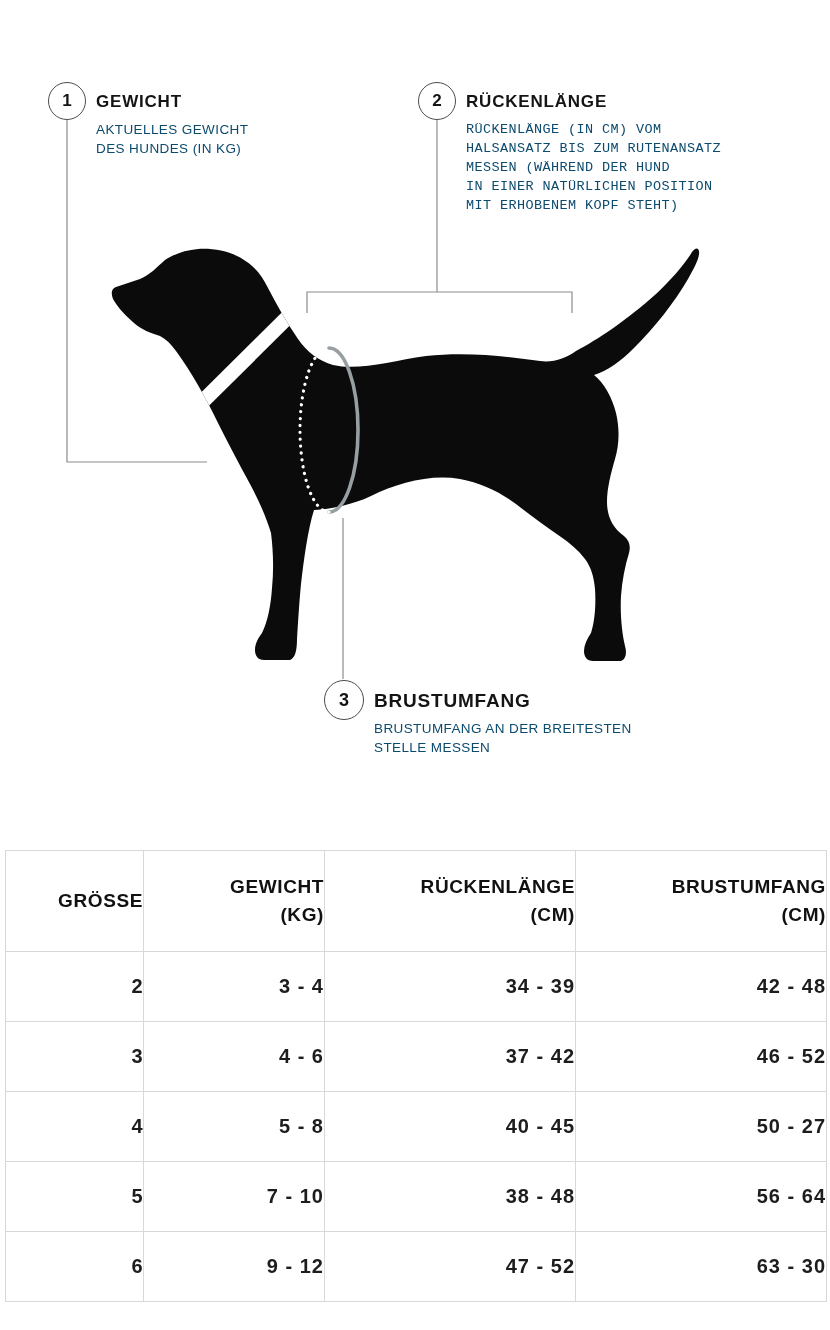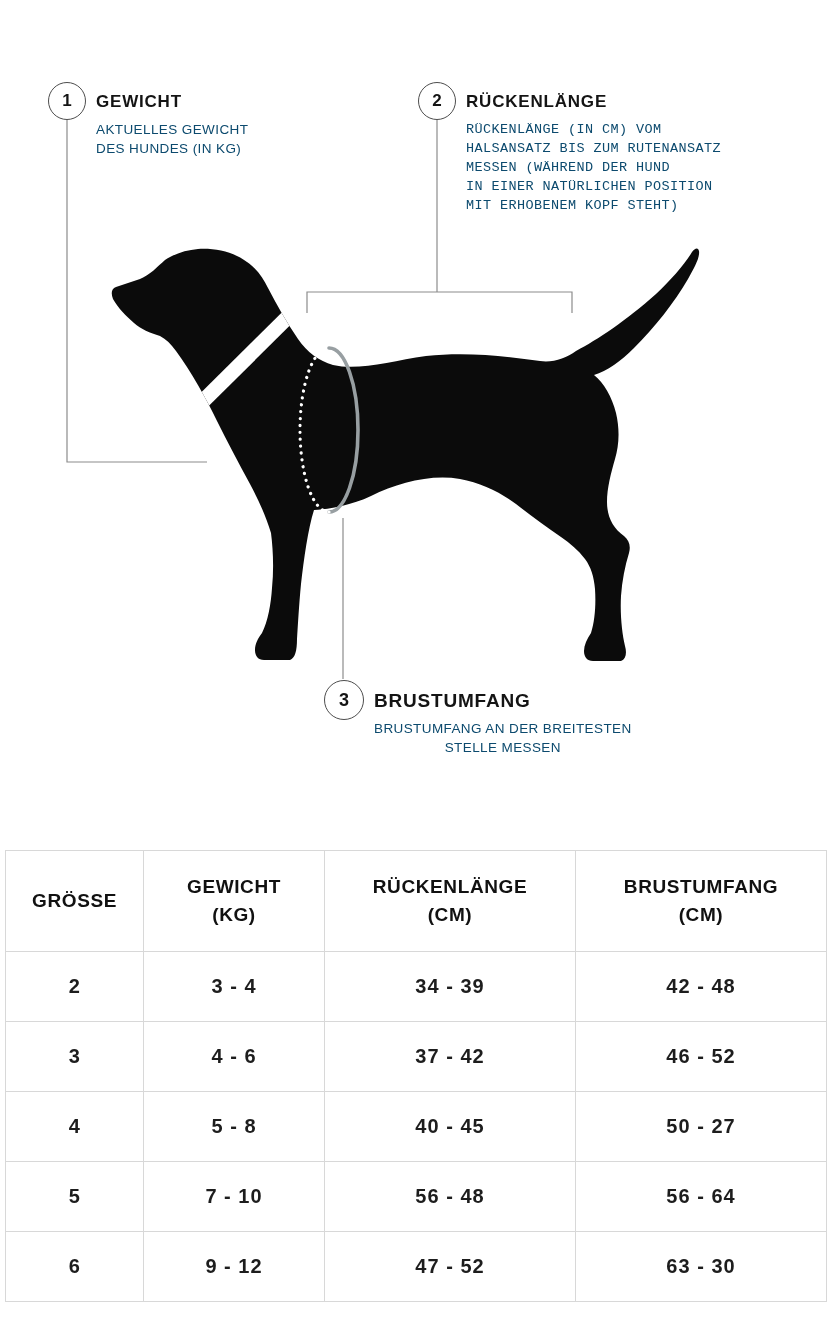--- a/index.html
+++ b/index.html
@@ -27,21 +27,21 @@
   .t17{font-size:17px;}
   .t19{font-size:19px;}
   .callout-desc{
     position:absolute;font-size:13.5px;line-height:19px;color:#0c4a6e;
     letter-spacing:.4px;white-space:pre-line;
   }
 
   
   table.size-table{
     position:absolute;left:5px;top:850px;width:821px;height:445px;
-    border-collapse:collapse;table-layout:fixed;text-align:center;
+    border-collapse:collapse;table-layout:fixed;text-align:right;
   }
   table.size-table col.c1{width:138px;}
   table.size-table col.c2{width:181px;}
   table.size-table col.c3{width:251px;}
   table.size-table col.c4{width:251px;}
   table.size-table th, table.size-table td{
     border:1px solid #d8d8d8;vertical-align:middle;padding:0;
   }
   table.size-table th{
     height:100px;font-size:19px;font-weight:700;line-height:28px;
@@ -96,21 +96,21 @@
   <div class="callout-desc" style="left:466px;top:120px;font-family:Liberation Mono, monospace;">RÜCKENLÄNGE (IN CM) VOM
 HALSANSATZ BIS ZUM RUTENANSATZ
 MESSEN (WÄHREND DER HUND
 IN EINER NATÜRLICHEN POSITION
 MIT ERHOBENEM KOPF STEHT)</div>
 
   <div class="marker big" style="left:324px;top:680px;">
     <span>3</span>
   </div>
   <div class="callout-title t19" style="left:374px;top:690px;">BRUSTUMFANG</div>
-  <div class="callout-desc" style="left:374px;top:719px;text-align:center;">BRUSTUMFANG AN DER BREITESTEN
+  <div class="callout-desc" style="left:374px;top:719px;">BRUSTUMFANG AN DER BREITESTEN
 STELLE MESSEN</div>
 
   <table class="size-table">
     <colgroup>
         <col class="c1">
         <col class="c2">
         <col class="c3">
         <col class="c4">
       </colgroup>
     <thead>
@@ -139,21 +139,21 @@
         </tr>
         <tr>
           <td>4</td>
           <td>5 - 8</td>
           <td>40 - 45</td>
           <td>50 - 27</td>
         </tr>
         <tr>
           <td>5</td>
           <td>7 - 10</td>
-          <td>56 - 48</td>
+          <td>38 - 48</td>
           <td>56 - 64</td>
         </tr>
         <tr>
           <td>6</td>
           <td>9 - 12</td>
           <td>47 - 52</td>
           <td>63 - 30</td>
         </tr>
       </tbody>
   </table>

